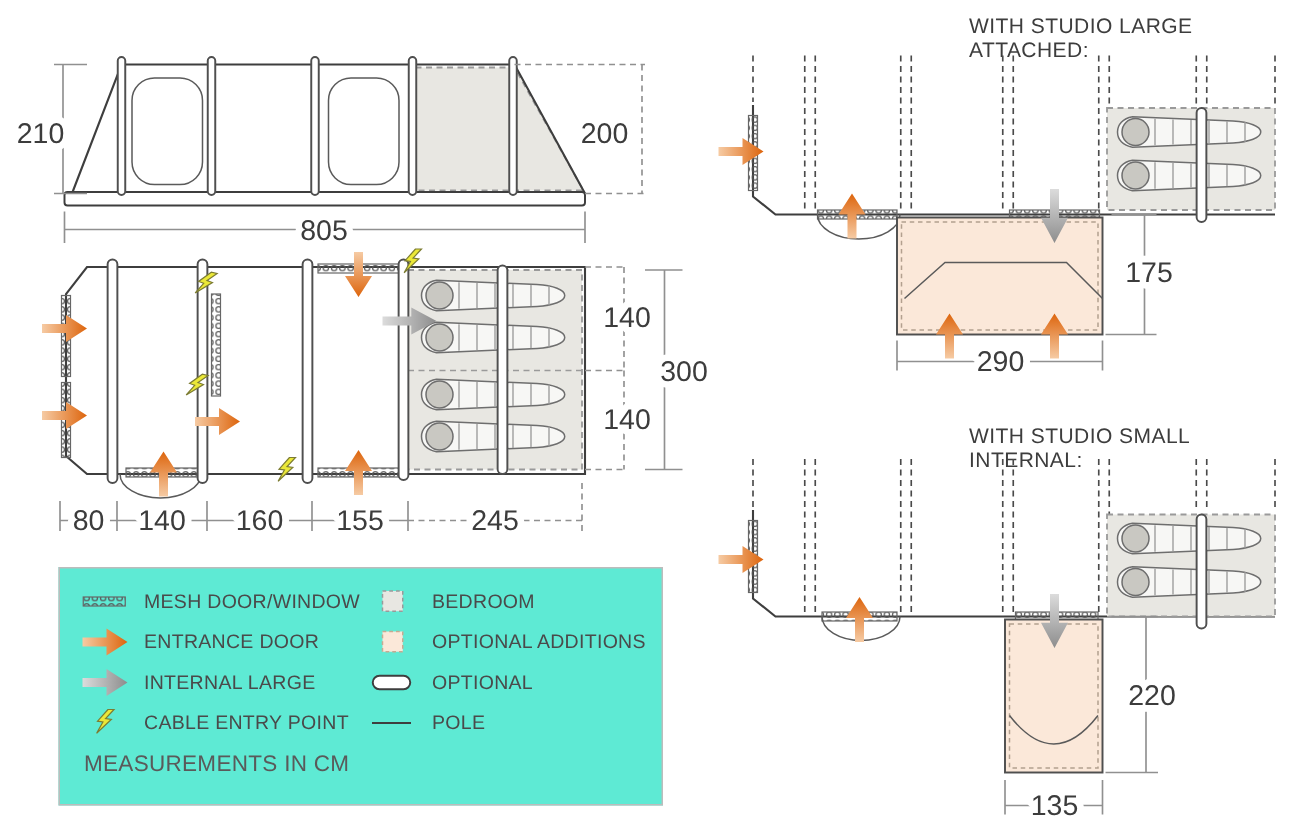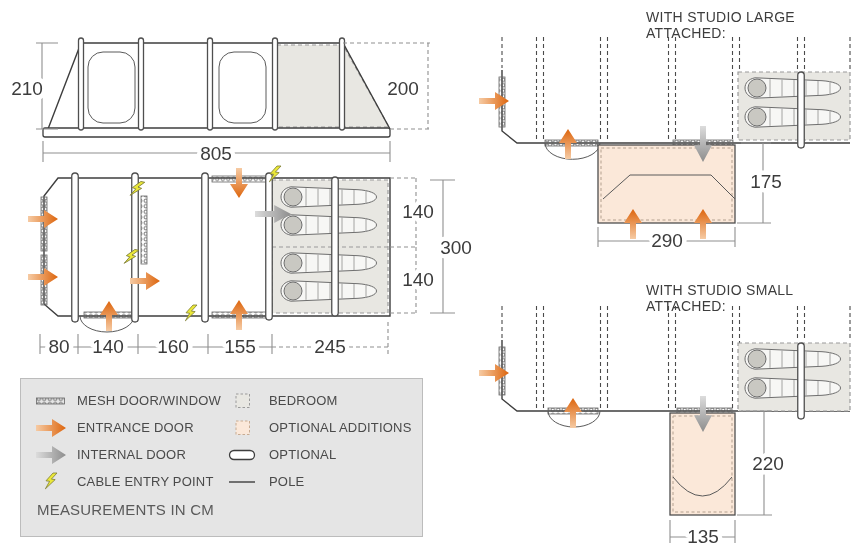--- a/index.html
+++ b/index.html
@@ -12,22 +12,22 @@
   .dimdash{stroke:#909090;stroke-width:1.1;fill:none;stroke-dasharray:4 3;}
   .stub{stroke:#4a4a4a;stroke-width:1.1;fill:none;stroke-dasharray:4 3;}
   .dim{font-size:19px;fill:#3c3c3c;paint-order:stroke fill;stroke:#ffffff;
        stroke-width:9px;stroke-linejoin:round;text-anchor:middle;}
   .beam{fill:#ffffff;stroke:#4f4f4f;stroke-width:1.3;}
   .meshrect{fill:url(#meshp);stroke:#666666;stroke-width:0.8;}
   .bedroomA{fill:#e8e7e2;stroke:#9a9a9a;stroke-width:1.2;stroke-dasharray:4 3;}
   .studioA{fill:#fbe8d9;stroke:#4f4f4f;stroke-width:1.3;}
   .studioIn{fill:none;stroke:#b3a08f;stroke-width:1;stroke-dasharray:3 2.5;}
   .title{position:absolute;font-size:14px;color:#3d3d3d;letter-spacing:0.3px;margin-left:48px;}
-  #legend{position:absolute;left:20px;top:378px;width:403px;height:159px;
-          border:1.5px solid #bcbcbc;background:#e5e5e5;box-sizing:border-box;}
+  #legend{position:absolute;left:39px;top:378px;width:403px;height:159px;
+          border:1.5px solid #bcbcbc;background:#5eead4;box-sizing:border-box;}
   .lcol{position:absolute;top:8px;}
   .lrow{height:27px;display:flex;align-items:center;gap:10px;}
   .licon{width:32px;display:flex;justify-content:center;align-items:center;}
   .licon svg{position:static;}
   .llab{font-size:13px;color:#4a4a4a;letter-spacing:0.2px;white-space:nowrap;}
   .note{position:absolute;left:16px;top:122px;font-size:15px;color:#5a5a5a;letter-spacing:0.2px;}
 </style>
 </head>
 <body>
 
@@ -173,21 +173,21 @@
   <g>
     <path class="dimline" d="M741,143 L771,143 M763,143 L763,223 M737,223 L771,223"></path>
     <text class="dim" x="766" y="188">175</text>
   </g>
   <g>
     <path class="dimline" d="M598,227 L598,247 M735,227 L735,247 M598,241 L735,241"></path>
     <text class="dim" x="667" y="247">290</text>
   </g>
 </svg>
 
-<div class="title" style="left:598px;top:282px;">WITH STUDIO SMALL ATTACHED:</div>
+<div class="title" style="left:598px;top:282px;">WITH STUDIO SMALL INTERNAL:</div>
 <svg style="left:473px;top:300px;" width="394" height="255" viewBox="473 300 394 255">
   <g class="stub">
     <path d="M502,306 L502,338 M536.5,306 L536.5,409 M543.5,306 L543.5,409 M600.5,306 L600.5,409 M607.5,306 L607.5,409
              M668.5,306 L668.5,409 M675.5,306 L675.5,409 M732.5,306 L732.5,409 M739.5,306 L739.5,409
              M797.5,306 L797.5,341 M804.5,306 L804.5,341 M850,306 L850,341"></path>
   </g>
   <path class="outline" d="M502,340 L502,399 L517,411 L850,411"></path>
   <rect x="738" y="343" width="112" height="68" class="bedroomA"></rect>
   <use href="#bag" x="744" y="348"></use>
   <use href="#bag" x="744" y="377"></use>
@@ -235,21 +235,21 @@
           </svg>
       </span>
       <span class="llab">ENTRANCE DOOR</span>
     </div>
     <div class="lrow">
       <span class="licon">
         <svg width="30" height="18" viewBox="0 0 30 18">
             <use href="#arrow" fill="url(#gradG)"></use>
           </svg>
       </span>
-      <span class="llab">INTERNAL DOOR</span>
+      <span class="llab">INTERNAL LARGE</span>
     </div>
     <div class="lrow">
       <span class="licon">
         <svg width="14" height="17" viewBox="-2 0 14 17">
             <use href="#bolt" fill="#ebe838" stroke="#7c7c33" stroke-width="0.8"></use>
           </svg>
       </span>
       <span class="llab">CABLE ENTRY POINT</span>
     </div>
   </div>

